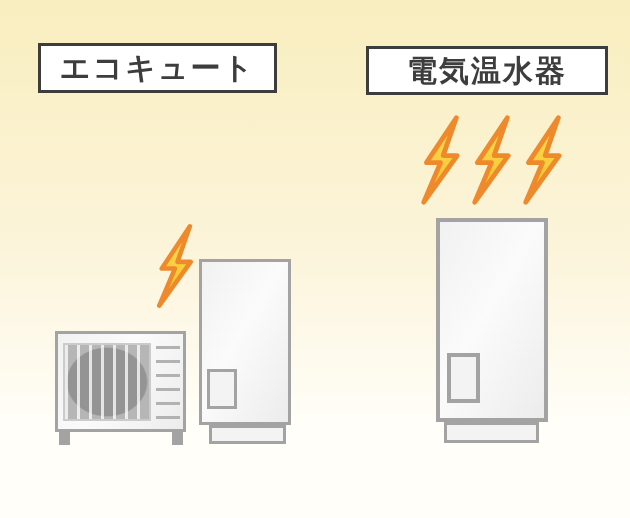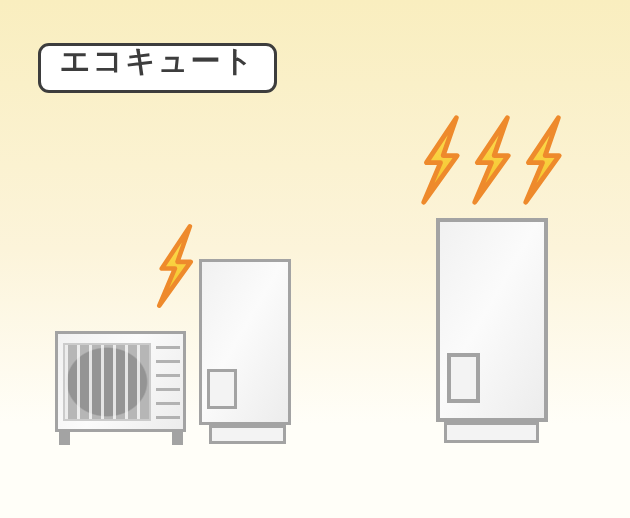--- a/index.html
+++ b/index.html
@@ -15,22 +15,22 @@
   }
   .layer{position:absolute;inset:0;}
   .defs-svg{position:absolute;width:0;height:0;overflow:hidden;}
 
   
   .label-box{
     position:absolute;
     box-sizing:border-box;
     background:var(--label-bg);
     border:3px solid var(--label-border);
-    border-radius:11px;
-    display:flex;align-items:flex-start;justify-content:center;
+    border-radius:0;
+    display:flex;align-items:center;justify-content:center;
   }
   .label-box span{
     font-size:30px;font-weight:700;color:var(--label-text);
     letter-spacing:2px;line-height:1;white-space:nowrap;
   }
   .label-ecocute{left:38px;top:43px;width:239px;height:50px;}
   .label-electric{left:366px;top:46px;width:242px;height:49px;}
 
   
   .bolt-group{position:absolute;display:flex;z-index:5;}
@@ -111,20 +111,23 @@
     <div class="hp-leg right"></div>
 
     <div class="bolt-group small">
     <svg class="bolt" viewBox="0 0 58 106">
       <polygon points="47,5 13,56 29,56 10,101 48,48 32,48"></polygon>
     </svg>
   </div>
   </section>
 
   <section class="layer">
+    <div class="label-box label-electric">
+      <span>電気温水器</span>
+    </div>
 
     <div class="metal tank-r"></div>
     <div class="metal tank-r-panel"></div>
     <div class="metal tank-r-base"></div>
 
     <div class="bolt-group large">
     <svg class="bolt" viewBox="0 0 58 106">
       <polygon points="47,5 13,56 29,56 10,101 48,48 32,48"></polygon>
     </svg>
 

